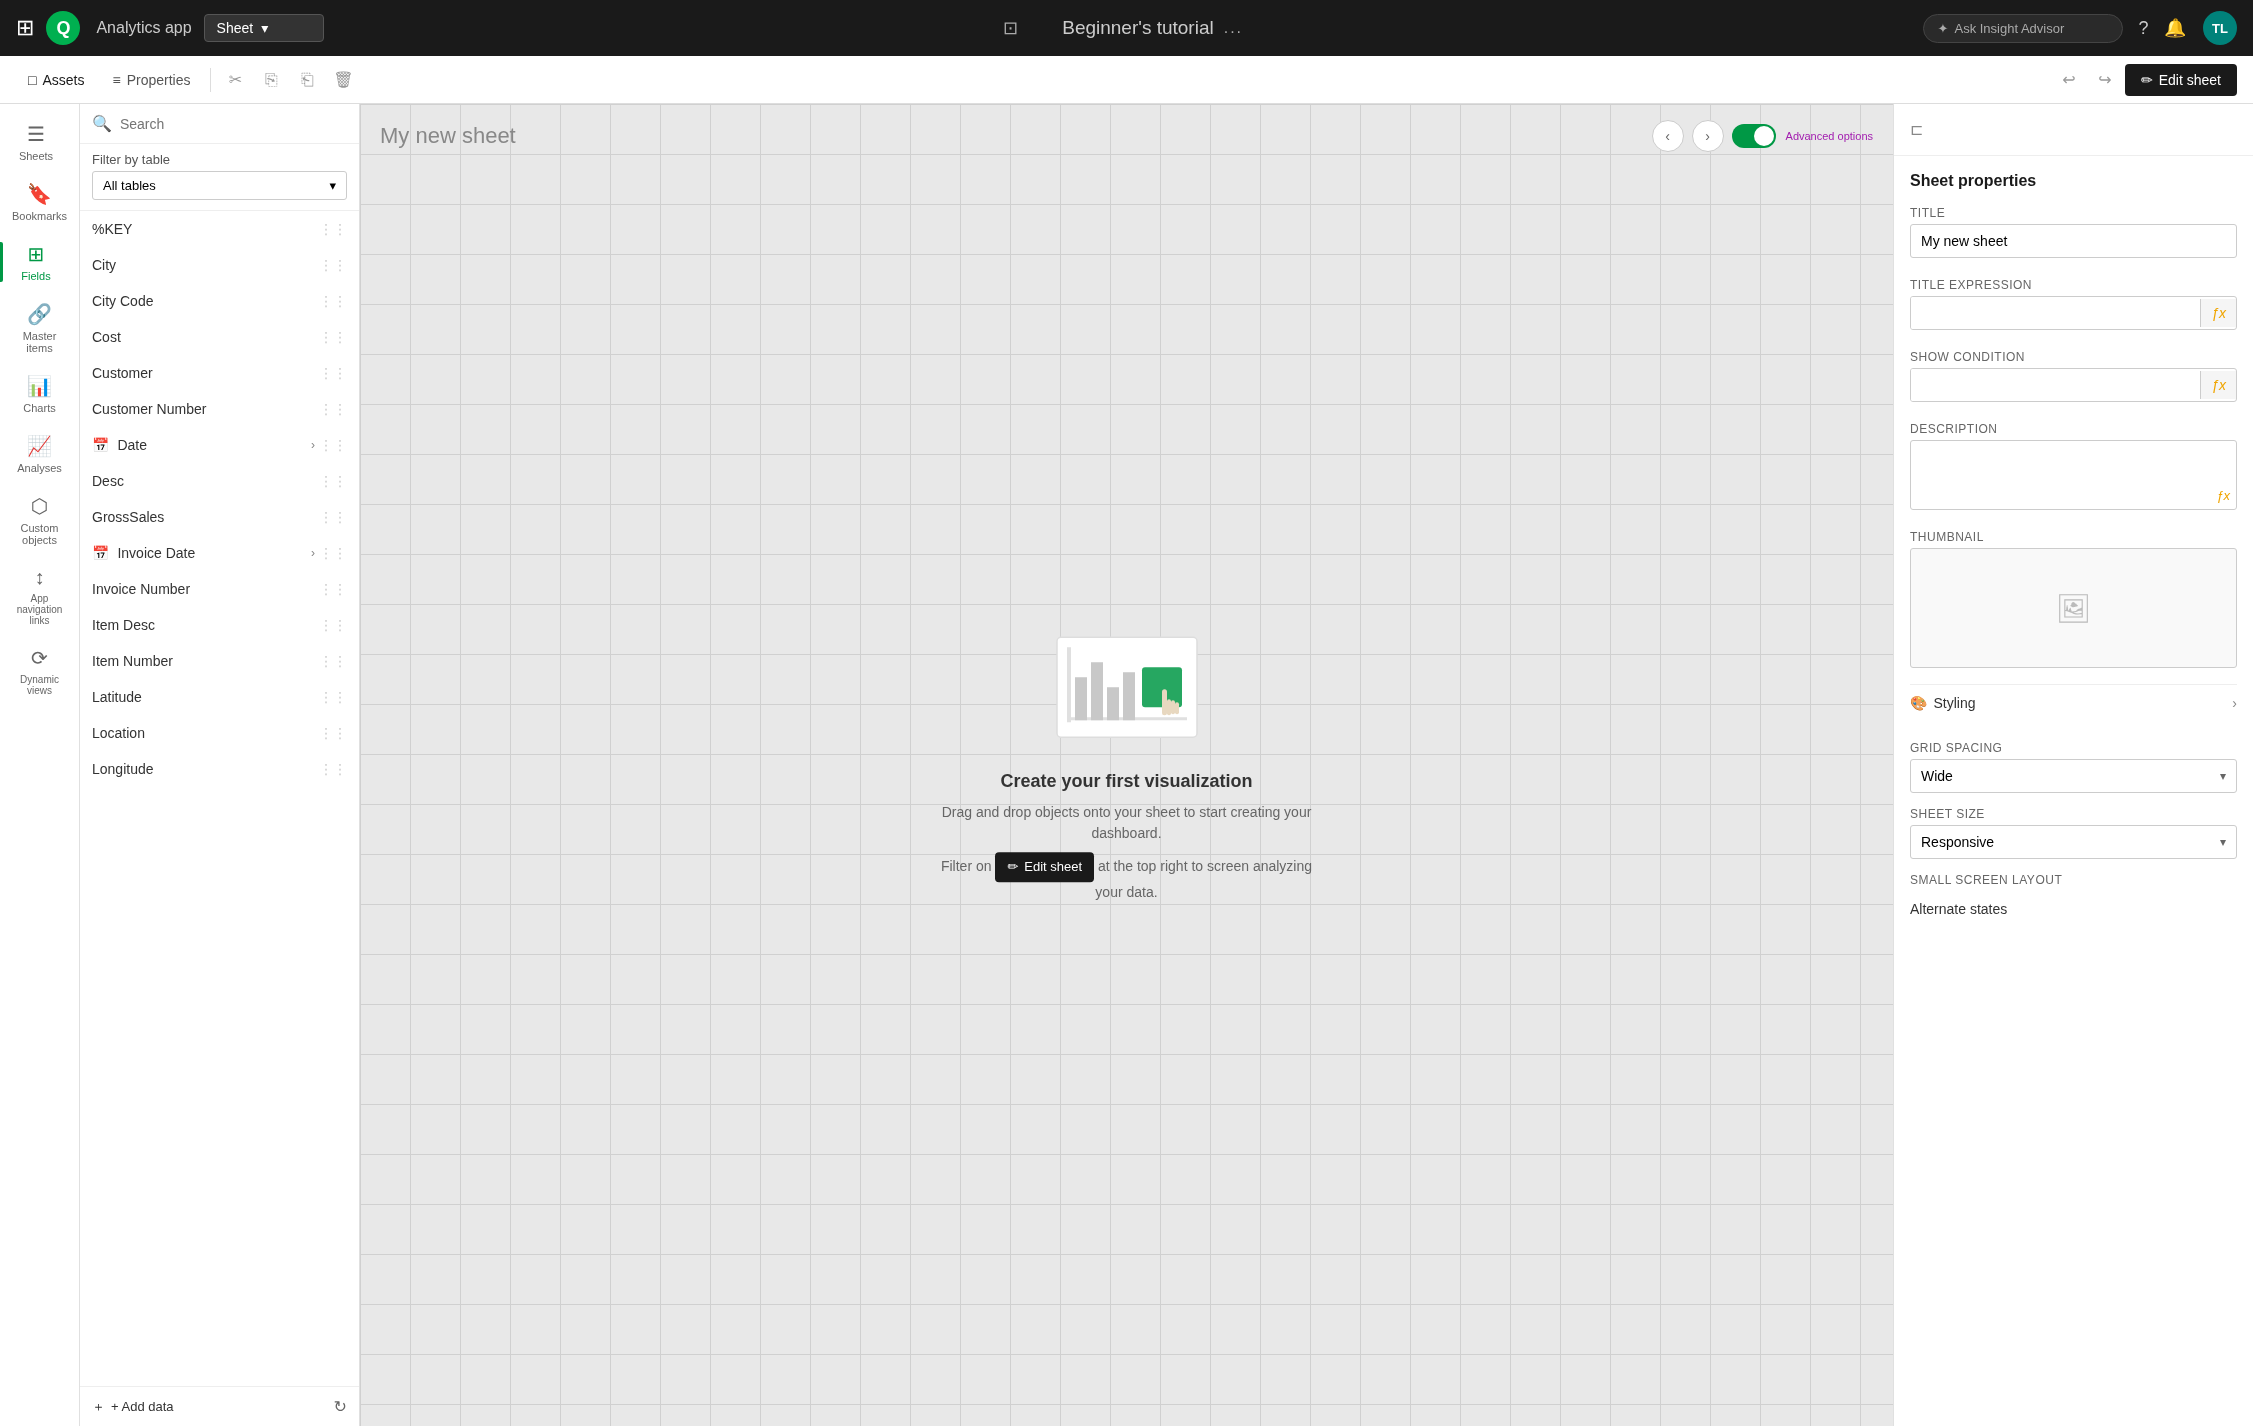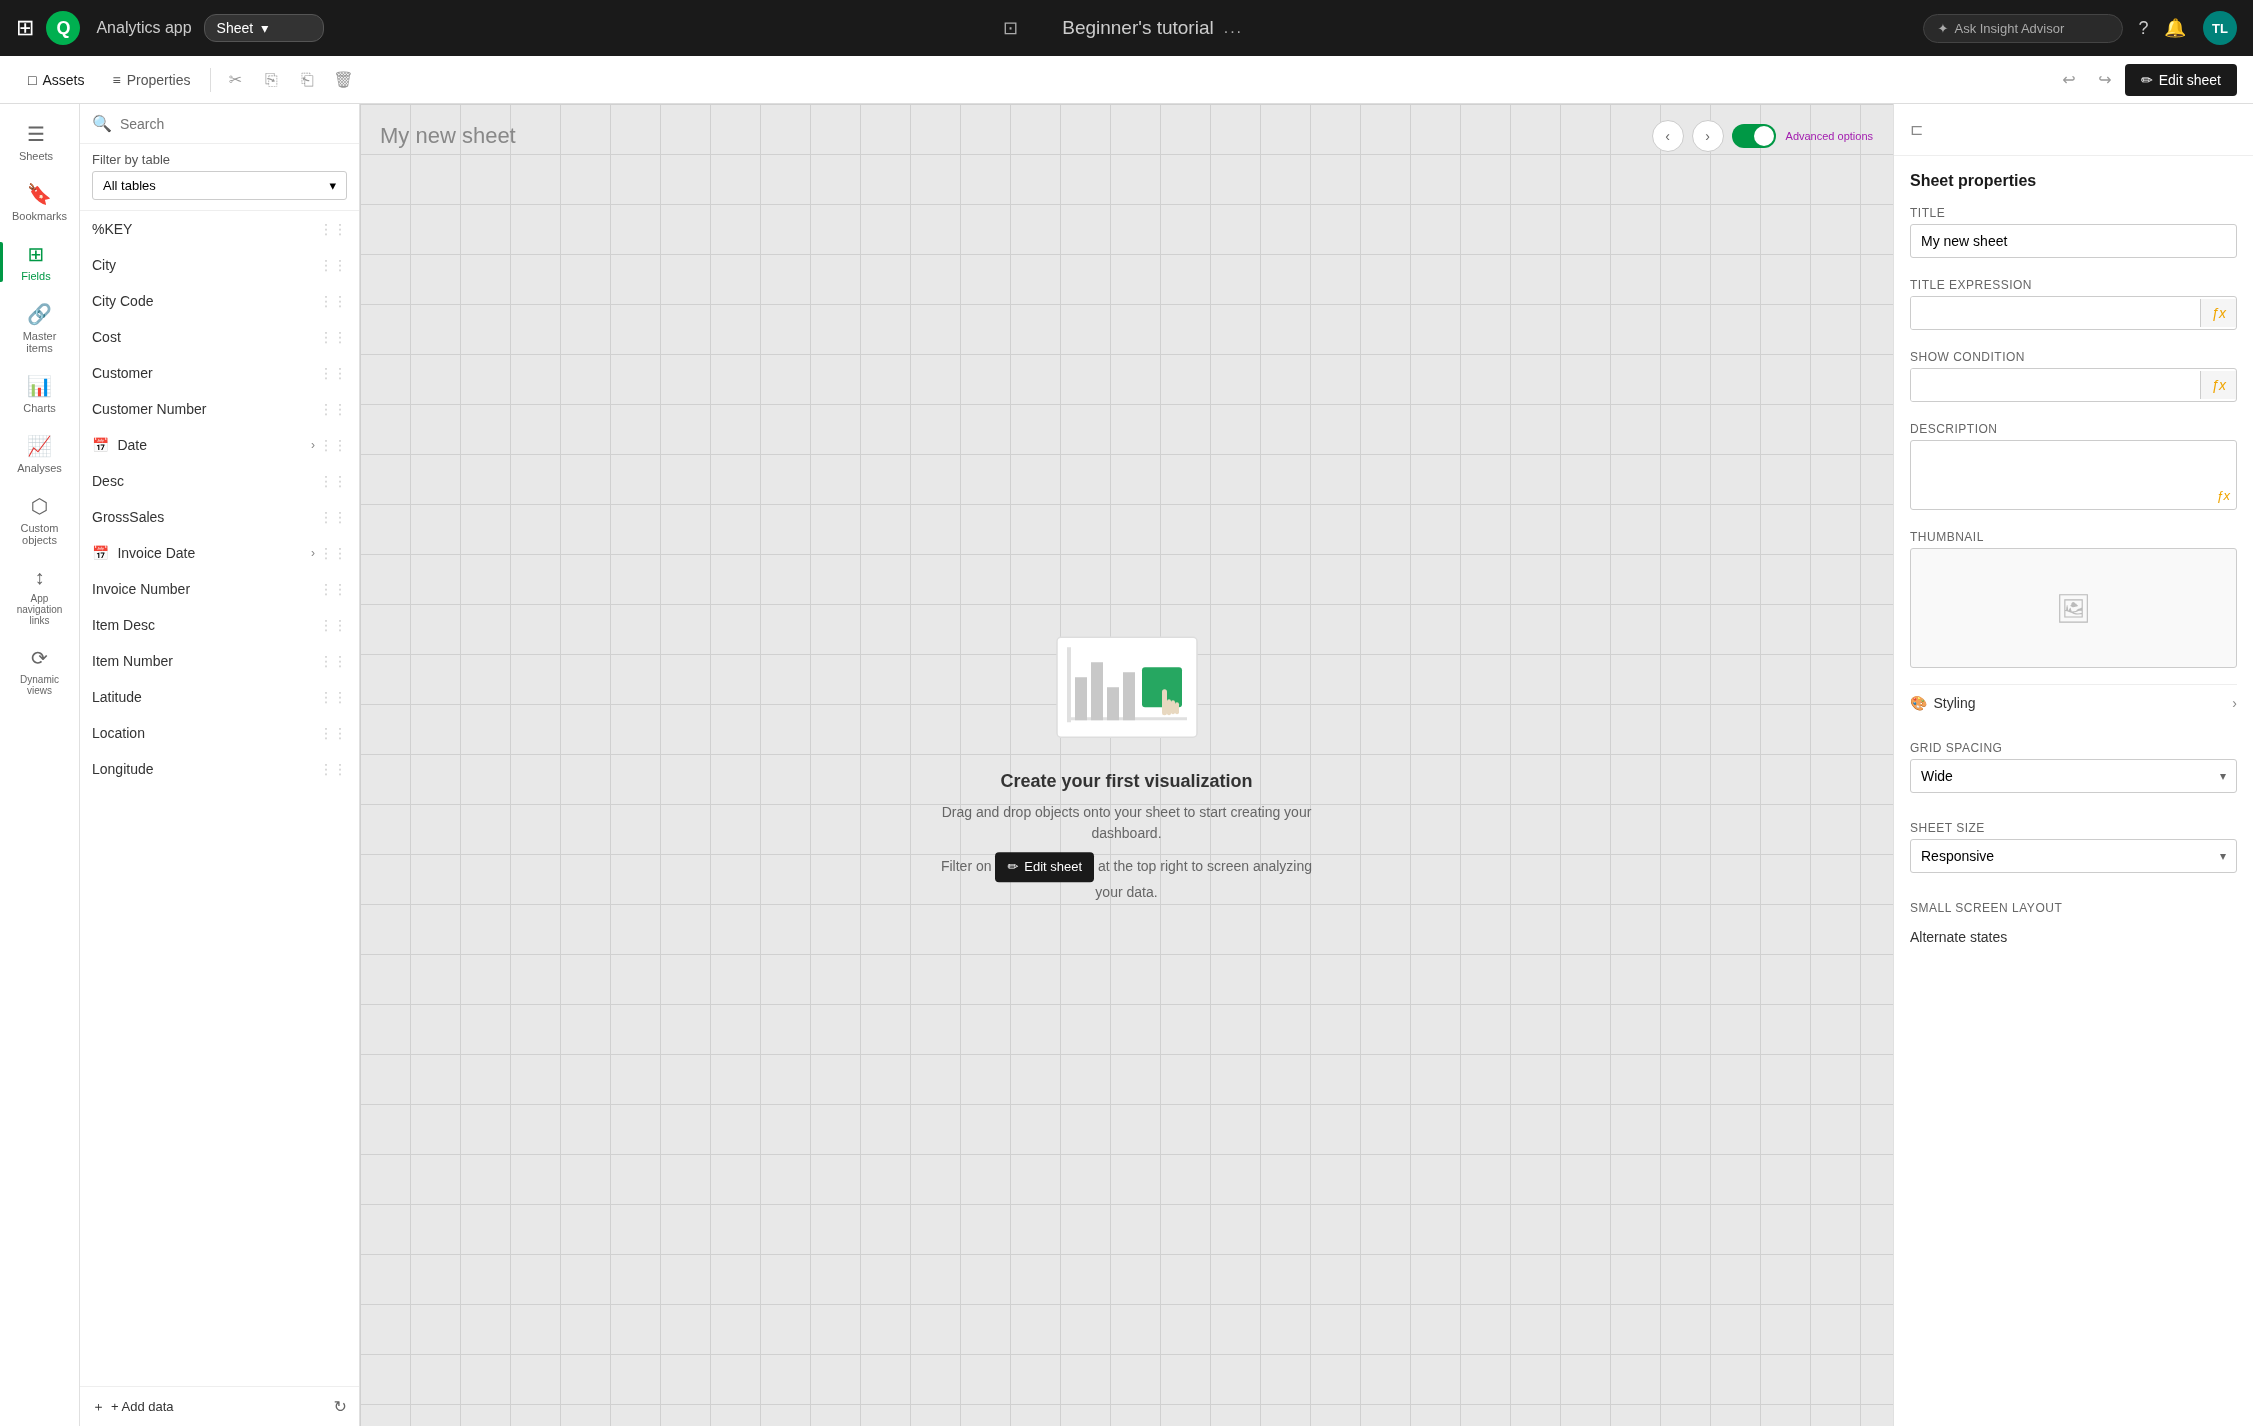--- a/index.html
+++ b/index.html
@@ -21,21 +21,21 @@
       display: flex; align-items: center; gap: 6px;
       font-size: 20px; font-weight: 700; color: #00b050;
     }
     .qlik-logo-circle {
       width: 34px; height: 34px; border-radius: 50%; background: #00b050;
       display: flex; align-items: center; justify-content: center;
       color: white; font-weight: 900; font-size: 18px;
     }
     .qlik-app-name { color: #cccccc; font-size: 16px; margin-left: 4px; }
     .nav-sheet-selector {
-      background: #333; border: 1px solid #555; border-radius: 12px;
+      background: #333; border: 1px solid #555; border-radius: 4px;
       color: white; padding: 5px 12px; font-size: 14px;
       display: flex; align-items: center; gap: 8px; cursor: pointer;
       min-width: 120px;
     }
     .nav-center { flex: 1; display: flex; align-items: center; justify-content: center; gap: 10px; }
     .nav-tutorial-icon { color: #aaa; font-size: 18px; }
     .nav-tutorial-label { color: #cccccc; font-size: 19px; margin-left: 34px; }
     .nav-more-dots { color: #aaa; font-size: 16px; cursor: pointer; letter-spacing: 2px; }
     .nav-right { margin-left: auto; display: flex; align-items: center; gap: 16px; }
     .ask-insight {
@@ -234,21 +234,21 @@
       height: 120px; display: flex; align-items: center; justify-content: center;
       background: #f9f9f9; color: #bbb; font-size: 32px;
     }
     .styling-row {
       margin: 0 16px 12px; padding: 10px 0; border-top: 1px solid #eee;
       display: flex; align-items: center; justify-content: space-between; cursor: pointer;
     }
     .styling-label { font-size: 14px; font-weight: 500; color: #333; display: flex; align-items: center; gap: 6px; }
     .styling-chevron { color: #888; font-size: 14px; }
     .prop-select-wrap {
-      margin: 0 16px 20px; border: 1px solid #ccc; border-radius: 3px;
+      margin: 0 16px 6px; border: 1px solid #ccc; border-radius: 3px;
       display: flex; align-items: center; background: white;
     }
     .prop-select {
       flex: 1; border: none; outline: none; padding: 8px 10px; font-size: 14px;
       background: transparent; appearance: none; cursor: pointer;
     }
     .select-arrow { padding: 8px 10px; color: #666; font-size: 12px; }
     .prop-item { padding: 10px 16px; font-size: 14px; color: #333; cursor: pointer; }
   </style>
 </head>

